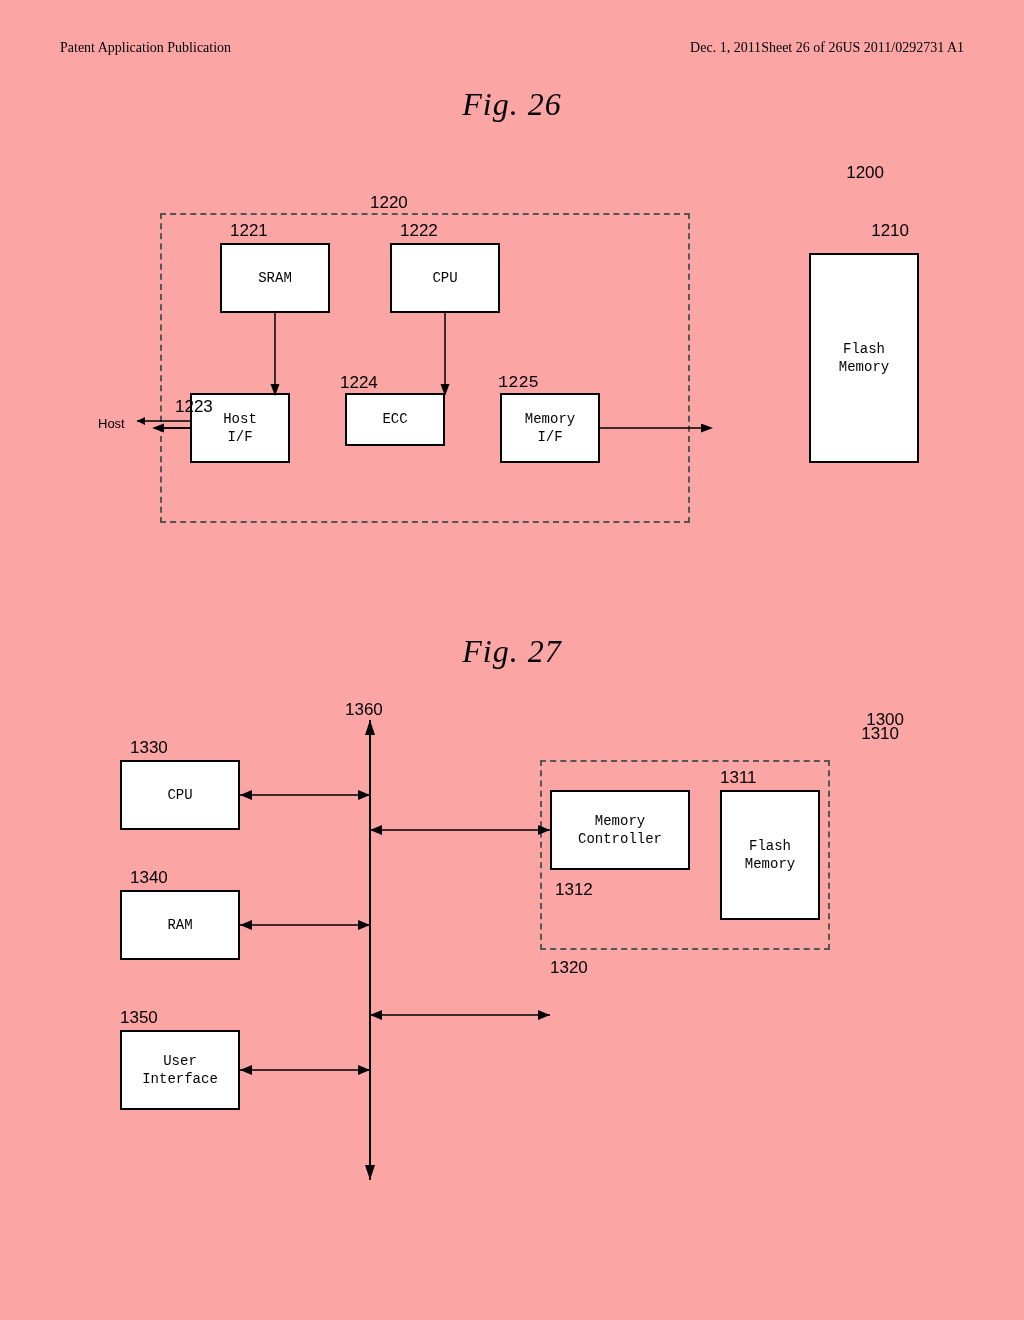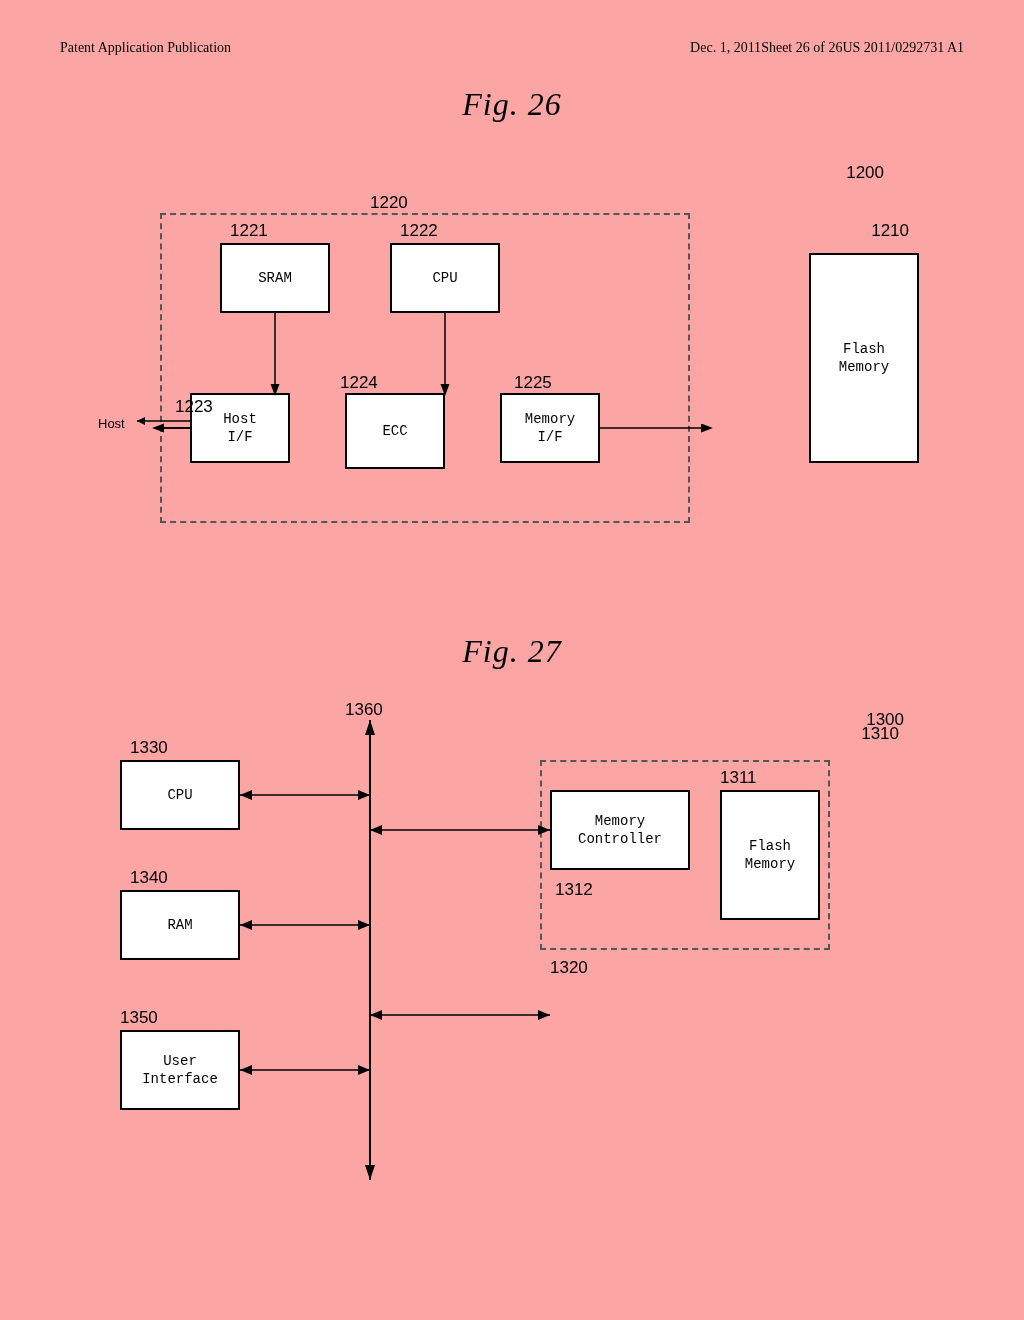--- a/index.html
+++ b/index.html
@@ -149,31 +149,31 @@
       <span>1222</span>
     </div>
 
     <div class="box" style="left:130px;top:240px;width:100px;height:70px;">
       <span>Host<br>I/F</span>
     </div>
     <div class="ref-label" style="top:220px;left:115px;margin-top:24px;">
       <span>1223</span>
     </div>
 
-    <div class="box" style="left:285px;top:240px;width:100px;height:76px;">
+    <div class="box" style="left:285px;top:240px;width:100px;height:53px;">
       <span>ECC</span>
     </div>
     <div class="ref-label" style="top:220px;left:280px;">
       <span>1224</span>
     </div>
 
     <div class="box" style="left:440px;top:240px;width:100px;height:70px;">
       <span>Memory<br>I/F</span>
     </div>
-    <div class="ref-label" style="top:220px;left:454px;">
+    <div class="ref-label" style="top:220px;left:438px;font-family:Liberation Mono, monospace;">
       <span>1225</span>
     </div>
 
     <div class="label-text" style="top:263px;left:38px;">
       <span>Host</span>
     </div>
 
     <svg class="fig-svg">
 
       <line x1="215" y1="160" x2="215" y2="240" stroke="black" stroke-width="1.5" marker-end="url(#arrow)"></line>

